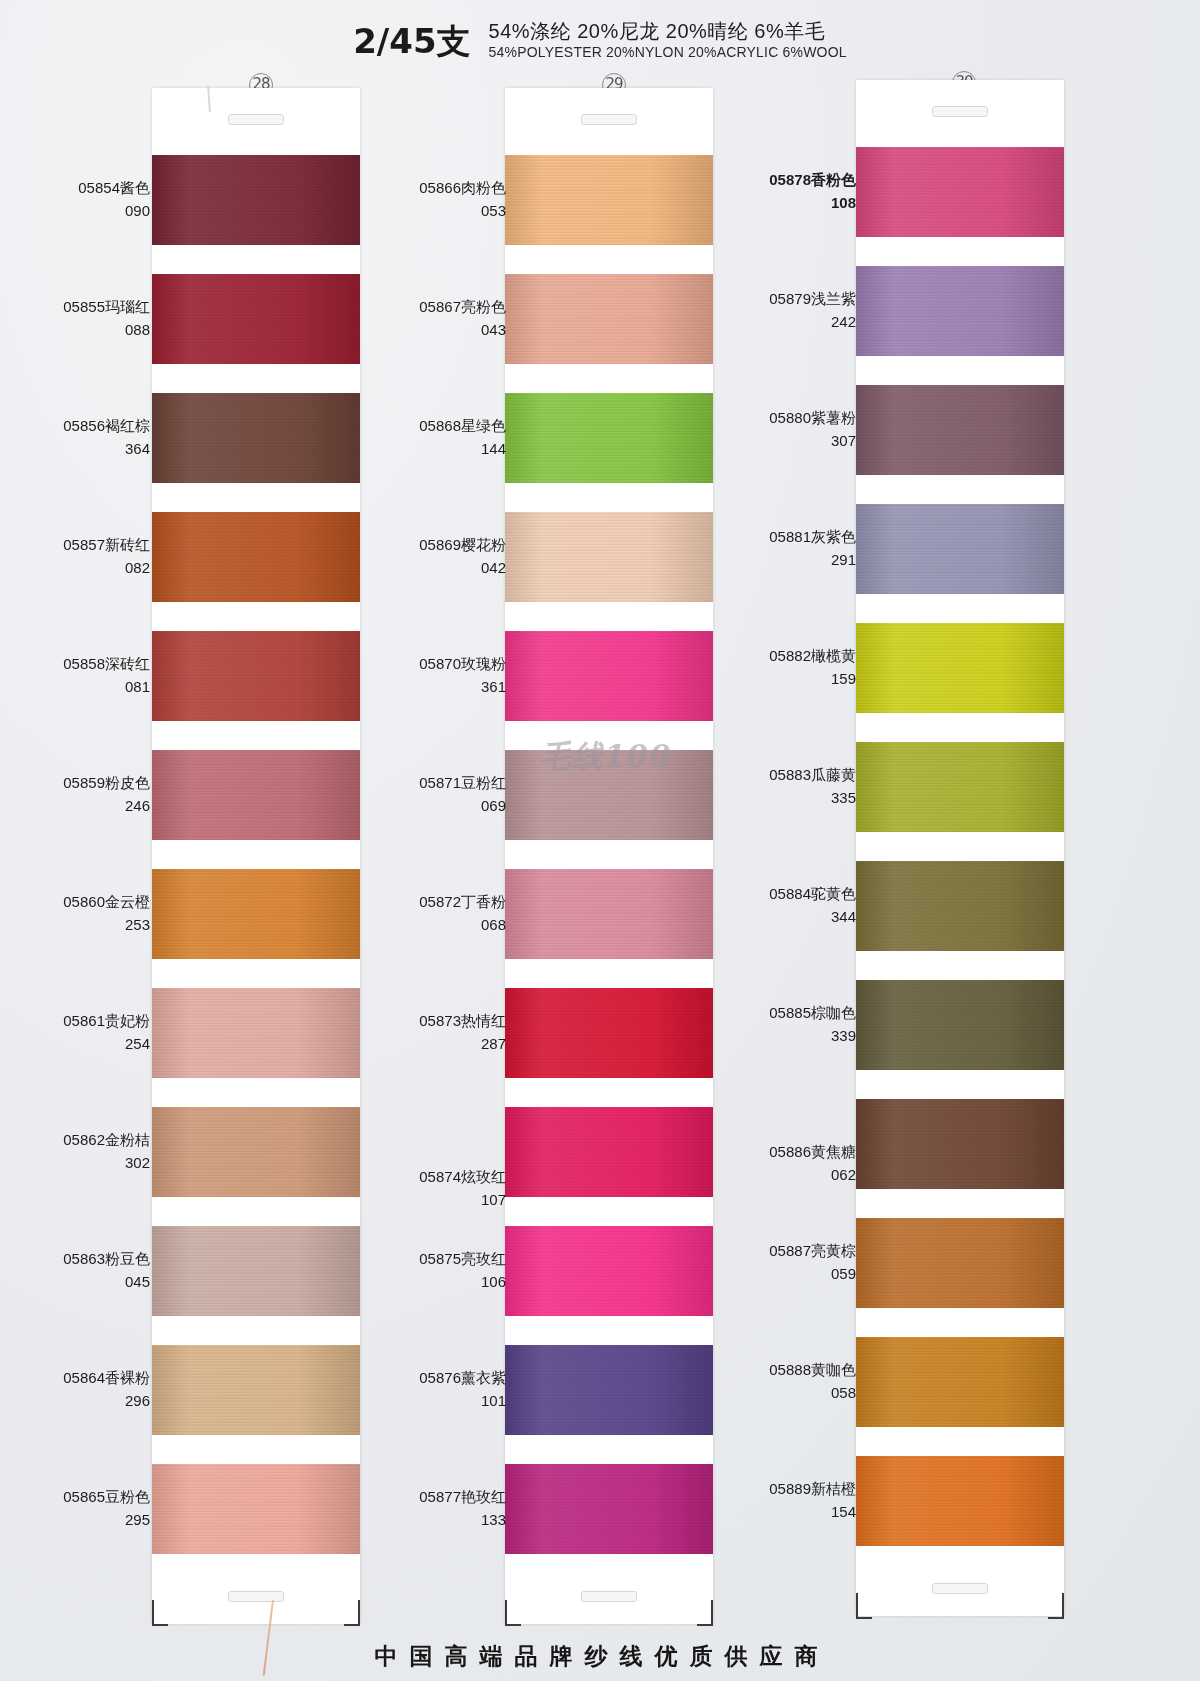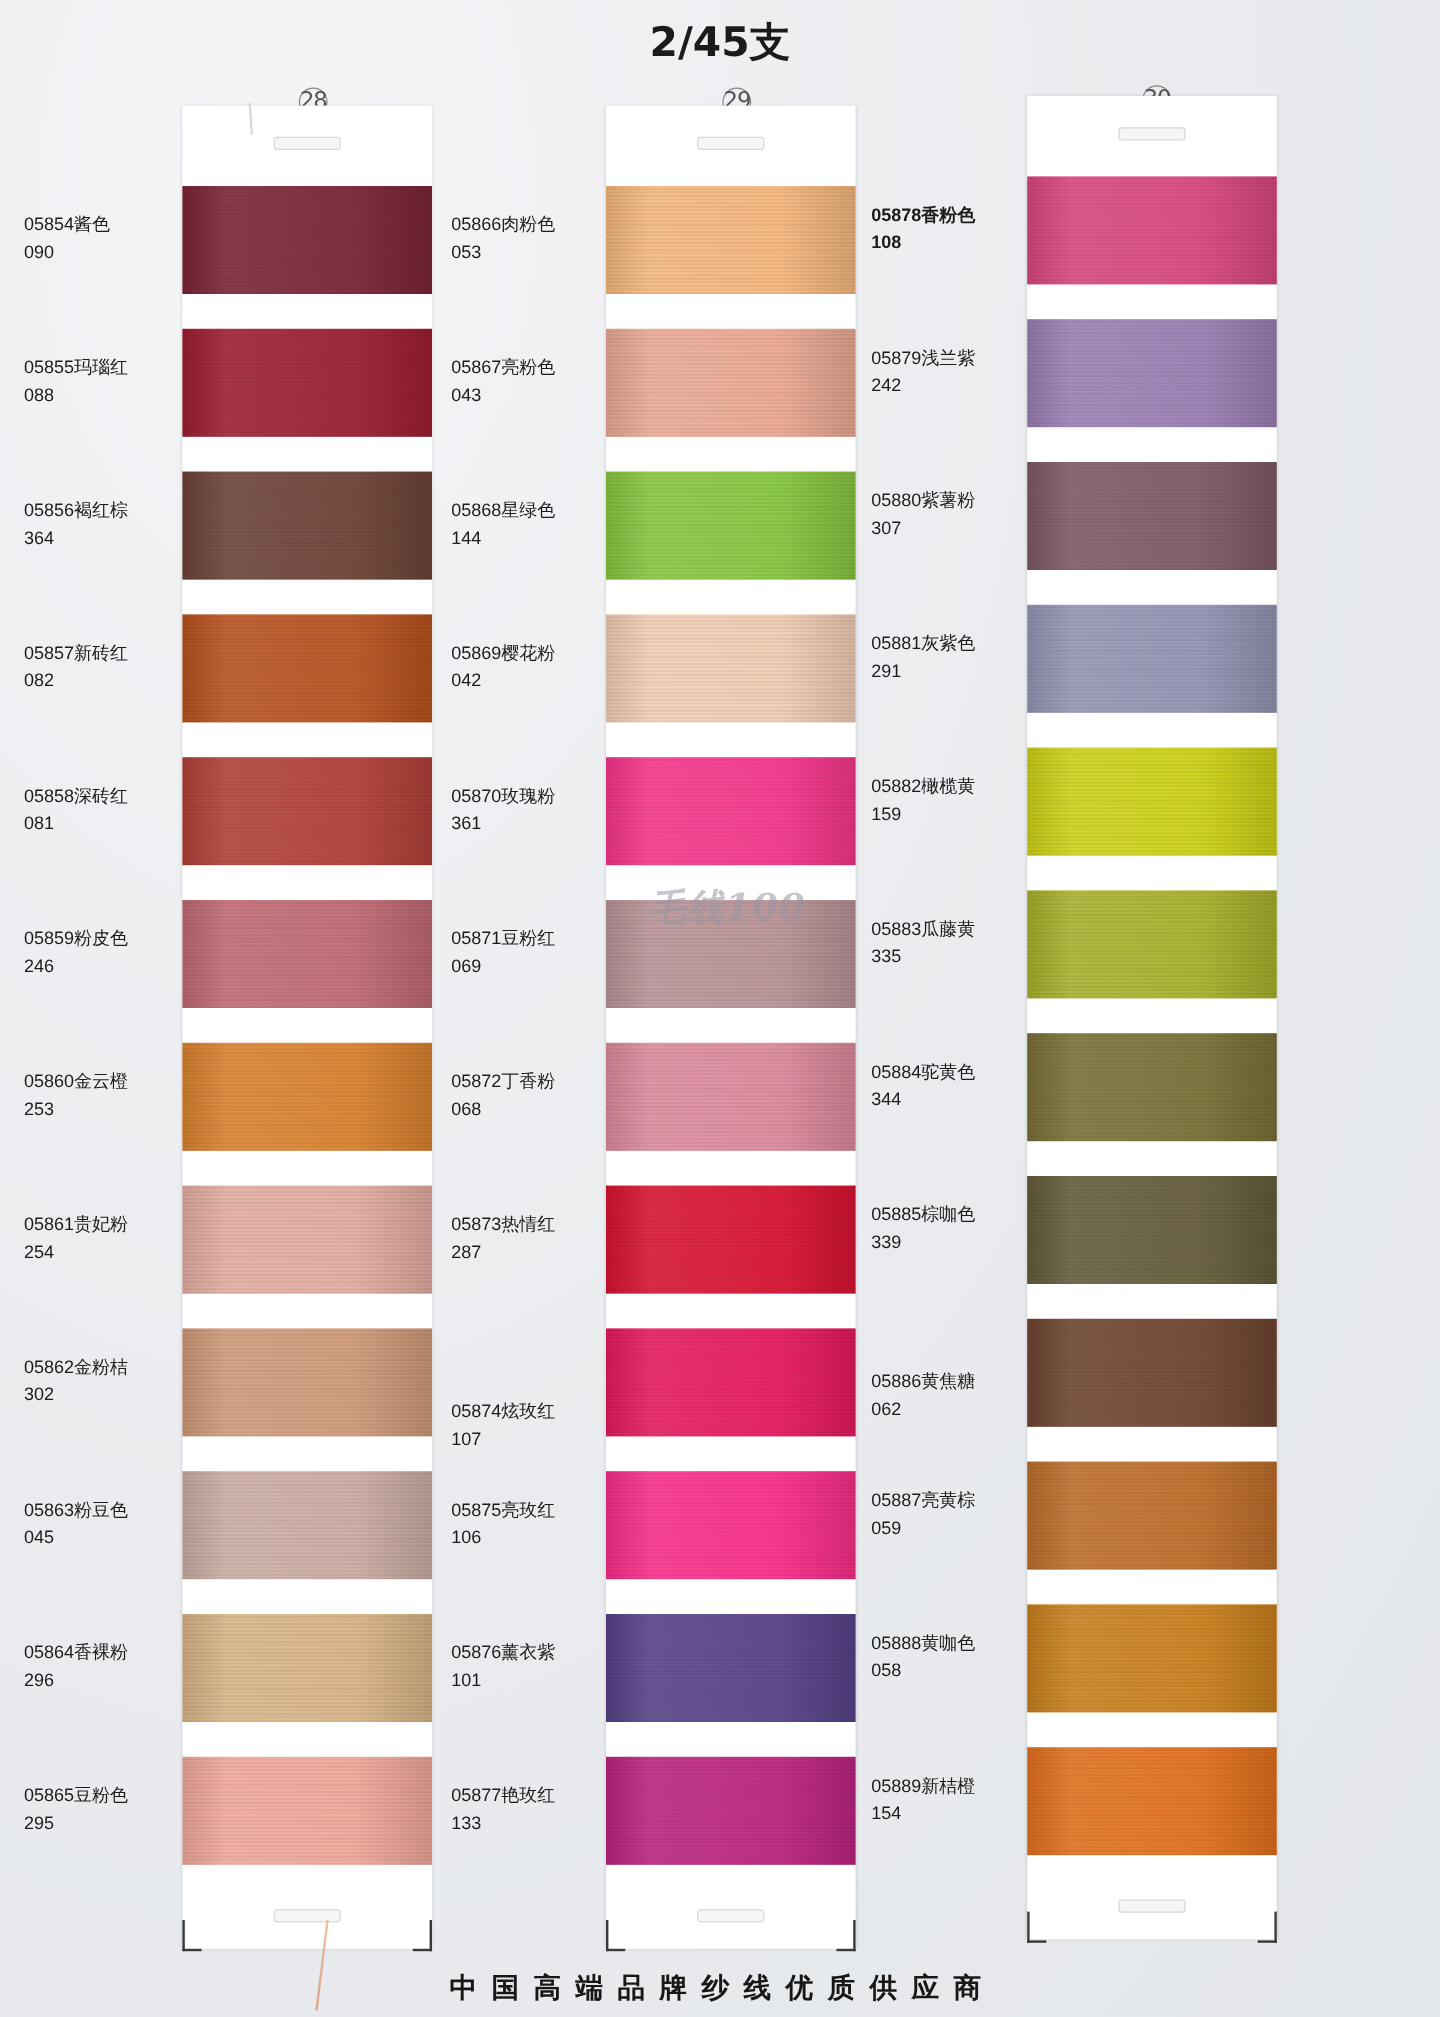--- a/index.html
+++ b/index.html
@@ -37,21 +37,21 @@
     letter-spacing:.5px;
   }
   .comp-en{
     font-size:14px;color:#2a2a2a;line-height:18px;white-space:nowrap;
     letter-spacing:.2px;
   }
 
   
   .circ{
     position:absolute;
-    font-size:19px;color:#555;
+    font-size:15px;color:#555;
     width:22px;height:22px;line-height:20px;text-align:center;
     border:1.3px solid #8a8a8a;border-radius:50%;
     background:transparent;
     font-family:"DejaVu Sans",sans-serif;
     letter-spacing:-1px;
   }
   #circ1{left:249px;top:73px;}
   #circ2{left:602px;top:73px;}
   #circ3{left:952px;top:71px;}
 
@@ -93,21 +93,21 @@
     background:linear-gradient(to right,
       rgba(0,0,0,.10) 0%,
       rgba(255,255,255,.10) 18%,
       rgba(255,255,255,.05) 70%,
       rgba(0,0,0,.13) 100%);
   }
 
   
   .label{
     position:absolute;
-    text-align:left;
+    text-align:right;
     font-size:15px;color:#1c1c1c;line-height:23px;
     white-space:nowrap;
   }
   .label .code{display:block;}
   .label .num{display:block;}
   .col1 .label{left:20px;width:130px;}
   .col2 .label{left:376px;width:130px;}
   .col3 .label{left:726px;width:130px;}
 
   
@@ -156,20 +156,24 @@
   }
 </style>
 </head>
 <body>
 
 <div class="paper-bg"></div>
 
 <div class="header">
   <div class="header-inner">
     <div class="count-title">2/45支</div>
+    <div class="comp-block">
+      <div class="comp-cn">54%涤纶 20%尼龙 20%晴纶 6%羊毛</div>
+      <div class="comp-en">54%POLYESTER 20%NYLON 20%ACRYLIC 6%WOOL</div>
+    </div>
   </div>
 </div>
 
 <div class="circ" id="circ1">28</div>
 <div class="circ" id="circ2">29</div>
 <div class="circ" id="circ3">30</div>
 
 <div class="strip" id="strip1">
   <div class="punch top"></div>
   <div class="punch bot"></div>

